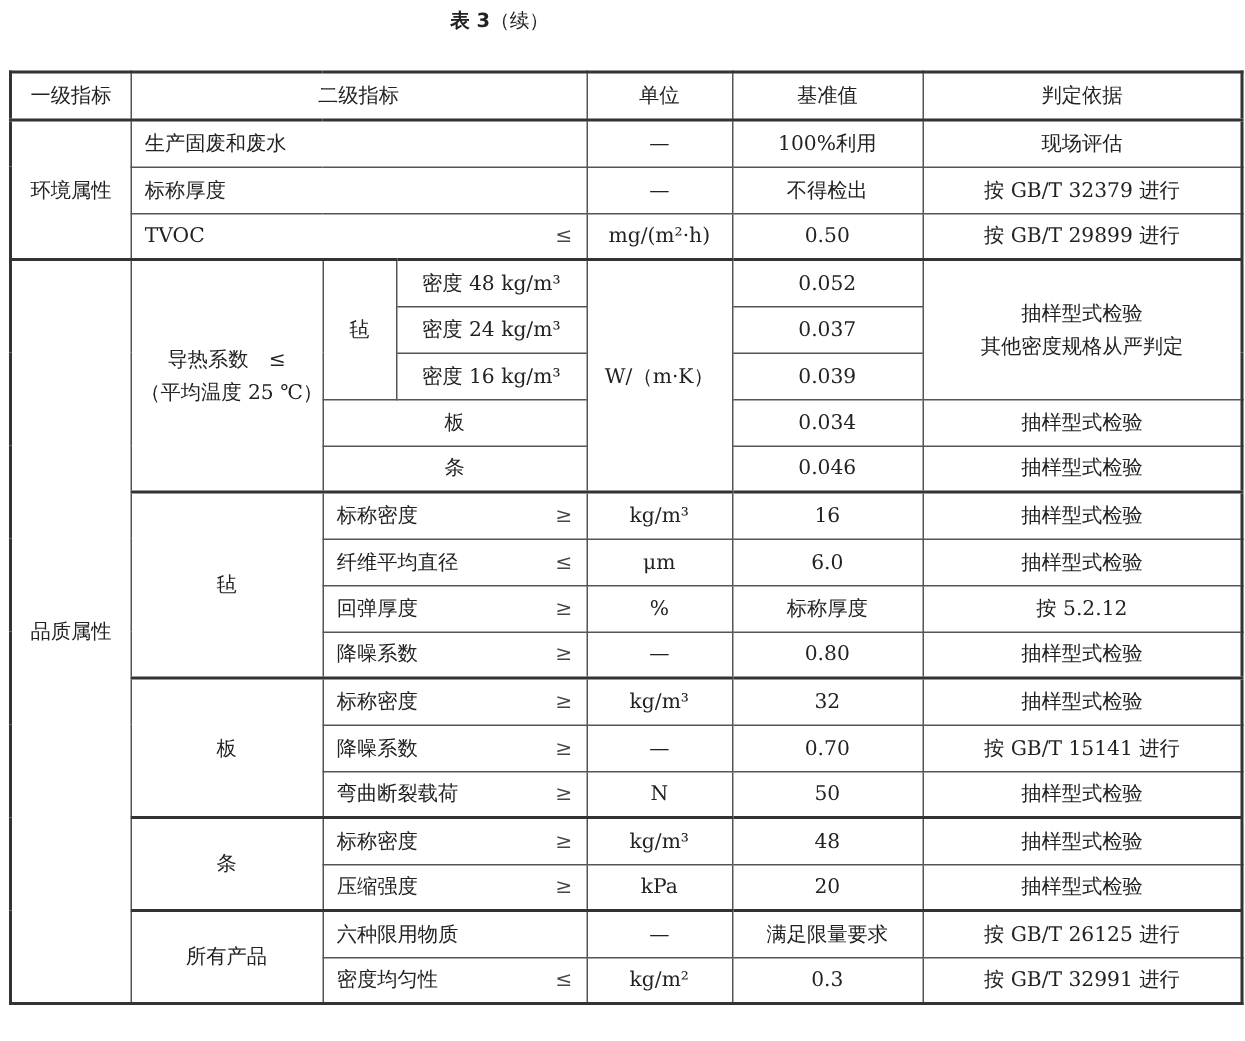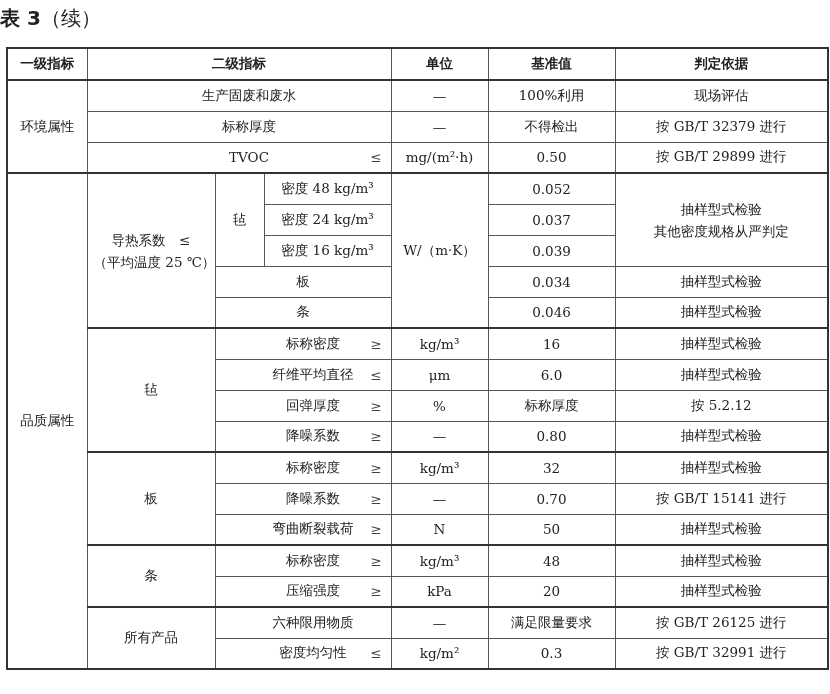--- a/index.html
+++ b/index.html
@@ -3,40 +3,40 @@
   <meta charset="utf-8">
   <style>
     html, body { margin: 0; padding: 0; background: #ffffff; }
     body {
       width: 830px; height: 694px; position: relative; overflow: hidden;
       font-family: "DejaVu Serif", "Liberation Serif", serif;
       color: #222;
     }
     .caption {
       position: absolute; top: 5px; left: 0; width: 666px;
-      text-align: left; font-size: 20px;
+      text-align: center; font-size: 13px;
       font-family: "DejaVu Sans", "Liberation Sans", sans-serif;
     }
     .caption b { font-weight: bold; }
     table {
       position: absolute; left: 6px; top: 47px;
       width: 821px; border-collapse: collapse; table-layout: fixed;
       border: 2px solid #333;
     }
     td, th {
       border: 1px solid #555;
       font-size: 13.5px; font-weight: normal;
       height: 31px; padding: 0 6px; box-sizing: border-box;
       text-align: center; vertical-align: middle;
       white-space: nowrap;
     }
-    th { height: 32px; font-weight: bold; }
+    th { height: 32px; }
     thead tr { border-bottom: 2px solid #333; }
     tr.group-top td { border-top: 2px solid #333; margin-left: 20px; }
-    .item { position: relative; text-align: center; padding-left: 26px; }
+    .item { position: relative; text-align: left; padding-left: 9px; }
     .item .op { position: absolute; right: 9px; top: 50%; transform: translateY(-50%); color: #444; }
     .ml { line-height: 22px; }
   </style>
 </head>
 <body>
 
 <div class="caption">
   <b>表 3</b><span>（续）</span>
 </div>
 

